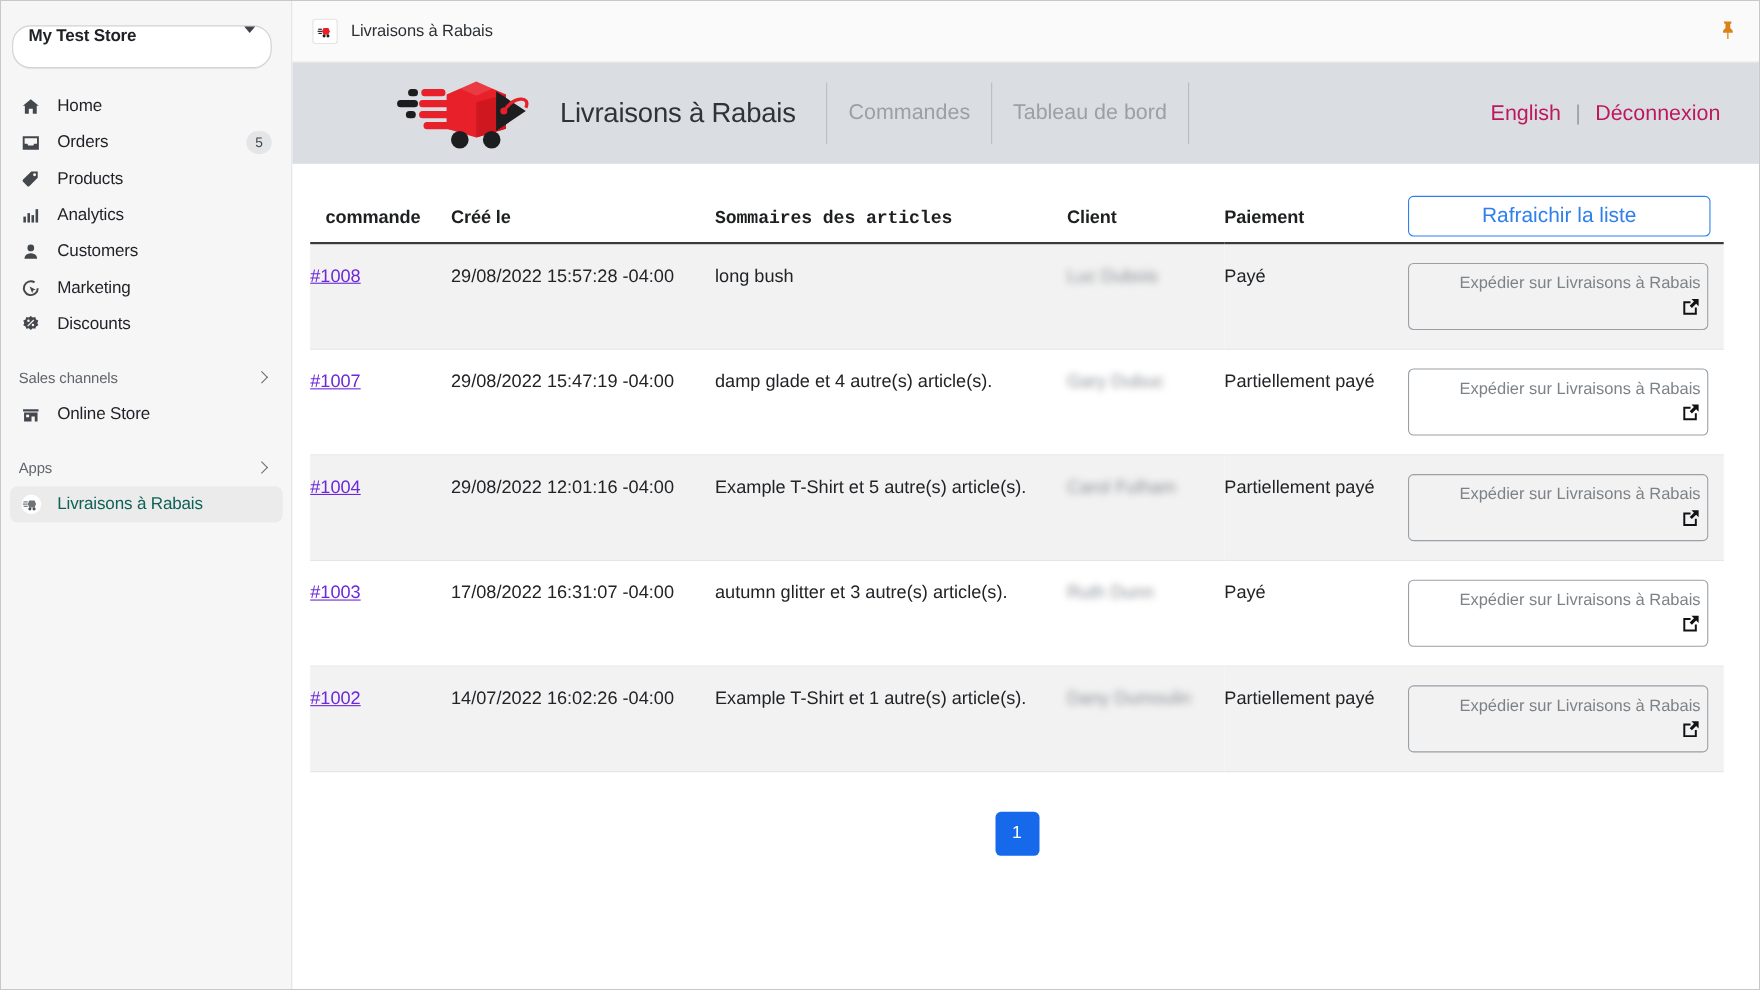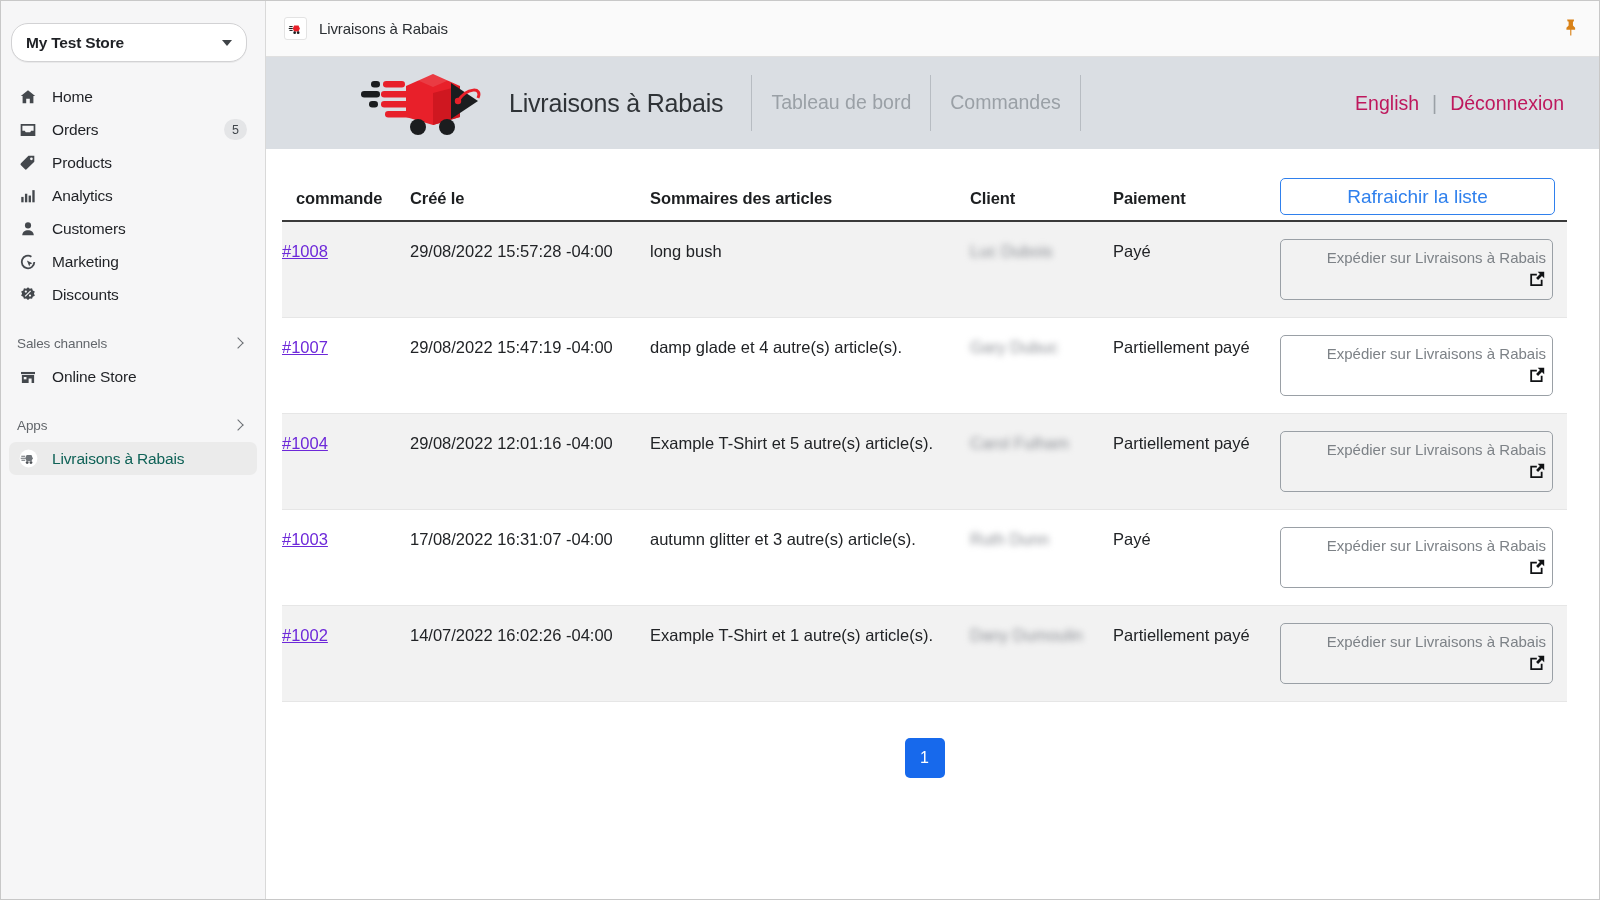--- a/index.html
+++ b/index.html
@@ -31,21 +31,21 @@
     flex: 0 0 265px;
   }
 
   .store-selector {
     margin: 22px 18px 14px 10px;
     height: 39px;
     background: #ffffff;
     border: 1px solid #d2d2d4;
     border-radius: 17px;
     display: flex;
-    align-items: center;
+    align-items: flex-start;
     padding: 0 14px;
     justify-content: space-between;
     box-shadow: 0 1px 0 rgba(0,0,0,0.05);
   }
   .store-selector .store-name {
     font-size: 15.5px;
     font-weight: bold;
     color: #1f2125;
     letter-spacing: -0.2px;
   }
@@ -233,21 +233,21 @@
     font-size: 16.5px;
     font-weight: bold;
     color: #1d1f21;
     padding: 12px 0 12px 0;
     vertical-align: bottom;
     border-bottom: 2px solid #3a3a3a;
     letter-spacing: -0.1px;
   }
   th.c-order   { width: 128px; padding-left: 14px !important; }
   th.c-created { width: 240px; }
-  th.c-summary { width: 320px; }
+  th.c-summary { width: 320px; font-family: Liberation Mono, monospace; }
   th.c-client  { width: 143px; }
   th.c-payment { width: 167px; }
   th.c-action  { width: 287px; padding: 0 !important; vertical-align: middle; }
 
   .refresh-btn {
     display: block;
     width: 275px;
     height: 37px;
     border: 1px solid #2f80ed;
     border-radius: 5px;
@@ -495,22 +495,22 @@
             <path d="M99 34 C 108 20, 124 20, 119 31" stroke="#e8202a" stroke-width="3" fill="none"></path>
 
             <circle cx="59" cy="60" r="8" fill="#1b1d1f"></circle>
             <circle cx="88" cy="60" r="8" fill="#1b1d1f"></circle>
           </svg>
         </span>
         <span class="brand-name">Livraisons à Rabais</span>
       </div>
 
       <nav class="app-nav">
+        <a href="#">Commandes</a>
         <a href="#">Tableau de bord</a>
-        <a href="#">Commandes</a>
       </nav>
 
       <div class="app-header-right">
         <a href="#">English</a>
         <span class="sep">|</span>
         <a href="#">Déconnexion</a>
       </div>
     </div>
 
     <div class="content">

